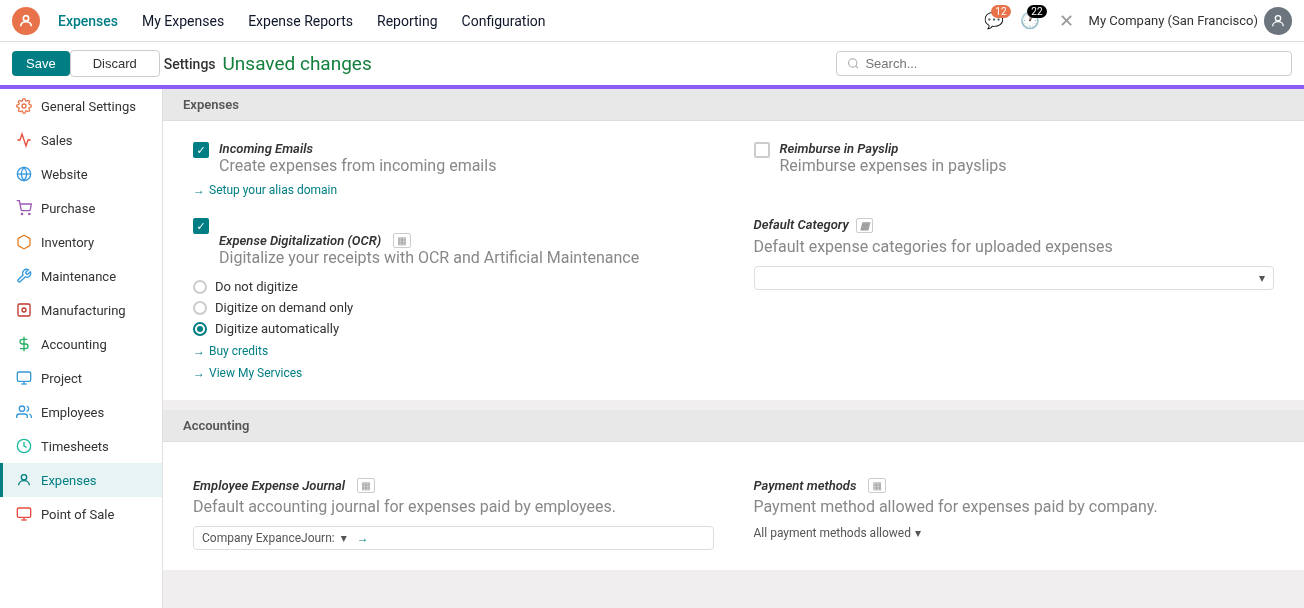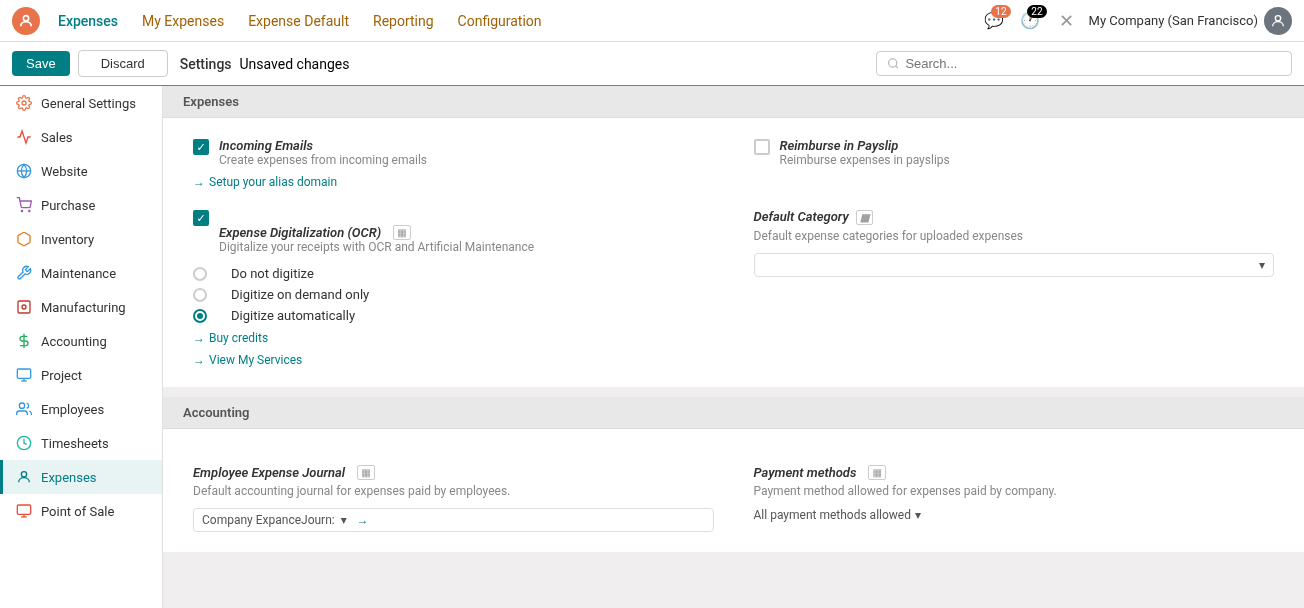--- a/index.html
+++ b/index.html
@@ -26,21 +26,21 @@
       border-radius: 50%;
       display: flex; align-items: center; justify-content: center;
       color: white; font-size: 14px; margin-right: 4px;
     }
     .nav-link {
       padding: 0 10px;
       height: 42px;
       display: flex;
       align-items: center;
       font-size: 14px;
-      color: #a16207;
+      color: #0f172a;
       cursor: pointer;
       text-decoration: none;
     }
     .nav-link.active { color: #017e84; font-weight: 500; }
     .top-nav-right {
       display: flex;
       align-items: center;
       gap: 8px;
     }
     .notif-btn {
@@ -72,25 +72,25 @@
       background: #6c757d;
       border-radius: 50%;
       overflow: hidden;
       display: flex; align-items: center; justify-content: center;
       color: white; font-size: 12px;
     }
 
     
     .settings-bar {
       background: #fff;
-      border-bottom: 1px solid #8b5cf6;
+      border-bottom: 4px solid #8b5cf6;
       display: flex;
       align-items: center;
       padding: 8px 12px;
-      gap: 8px;
+      gap: 0;
     }
     .btn-save {
       background: #017e84;
       color: white;
       border: none;
       padding: 5px 14px;
       border-radius: 4px;
       cursor: pointer;
       font-size: 13px;
       font-weight: 500;
@@ -104,32 +104,33 @@
       cursor: pointer;
       font-size: 13px;
     }
     .settings-title {
       font-size: 14px;
       font-weight: 500;
       color: #333;
       margin-left: 4px;
     }
     .unsaved-label {
-      color: #000000;
-      font-size: 14px;
+      color: #15803d;
+      font-size: 19px;
+      margin-left: 7px;
     }
     .search-bar {
       margin-left: auto;
       display: flex;
       align-items: center;
       border: 1px solid #ccc;
       border-radius: 4px;
       padding: 4px 10px;
       gap: 6px;
-      width: 416px;
+      width: 456px;
       background: #fff;
     }
     .search-bar input {
       border: none;
       outline: none;
       font-size: 13px;
       width: 100%;
       color: #aaa;
     }
 
@@ -214,21 +215,21 @@
     }
 
     .setting-title {
       font-weight: 600;
       font-size: 13px;
       color: #333;
       font-style: italic;
     }
 
     .setting-desc {
-      font-size: 12px;
+      font-size: 16px;
       color: #888;
       margin-left: 0;
     }
 
     .checkbox-wrapper {
       display: flex;
       align-items: flex-start;
       gap: 10px;
     }
 
@@ -264,21 +265,21 @@
     .radio-group {
       display: flex;
       flex-direction: column;
       gap: 6px;
       margin-top: 8px;
     }
 
     .radio-item {
       display: flex;
       align-items: center;
-      gap: 24px;
+      gap: 8px;
       cursor: pointer;
       font-size: 13px;
     }
 
     .radio-circle {
       width: 14px; height: 14px;
       border-radius: 50%;
       border: 2px solid #ccc;
       background: #fff;
       display: flex; align-items: center; justify-content: center;
@@ -353,21 +354,21 @@
 <nav class="top-nav">
   <div class="top-nav-left">
     <div class="app-icon">
       <svg width="16" height="16" viewBox="0 0 24 24" fill="none" stroke="white" stroke-width="2.5">
           <circle cx="12" cy="8" r="4"></circle>
           <path d="M4 20c0-4 3.6-7 8-7s8 3 8 7"></path>
         </svg>
     </div>
     <span class="nav-link active">Expenses</span>
     <span class="nav-link">My Expenses</span>
-    <span class="nav-link">Expense Default</span>
+    <span class="nav-link">Expense Reports</span>
     <span class="nav-link">Reporting</span>
     <span class="nav-link">Configuration</span>
   </div>
   <div class="top-nav-right">
     <div class="notif-btn">
       💬
       <span class="badge">12</span>
     </div>
     <div class="notif-btn">
       🕐

